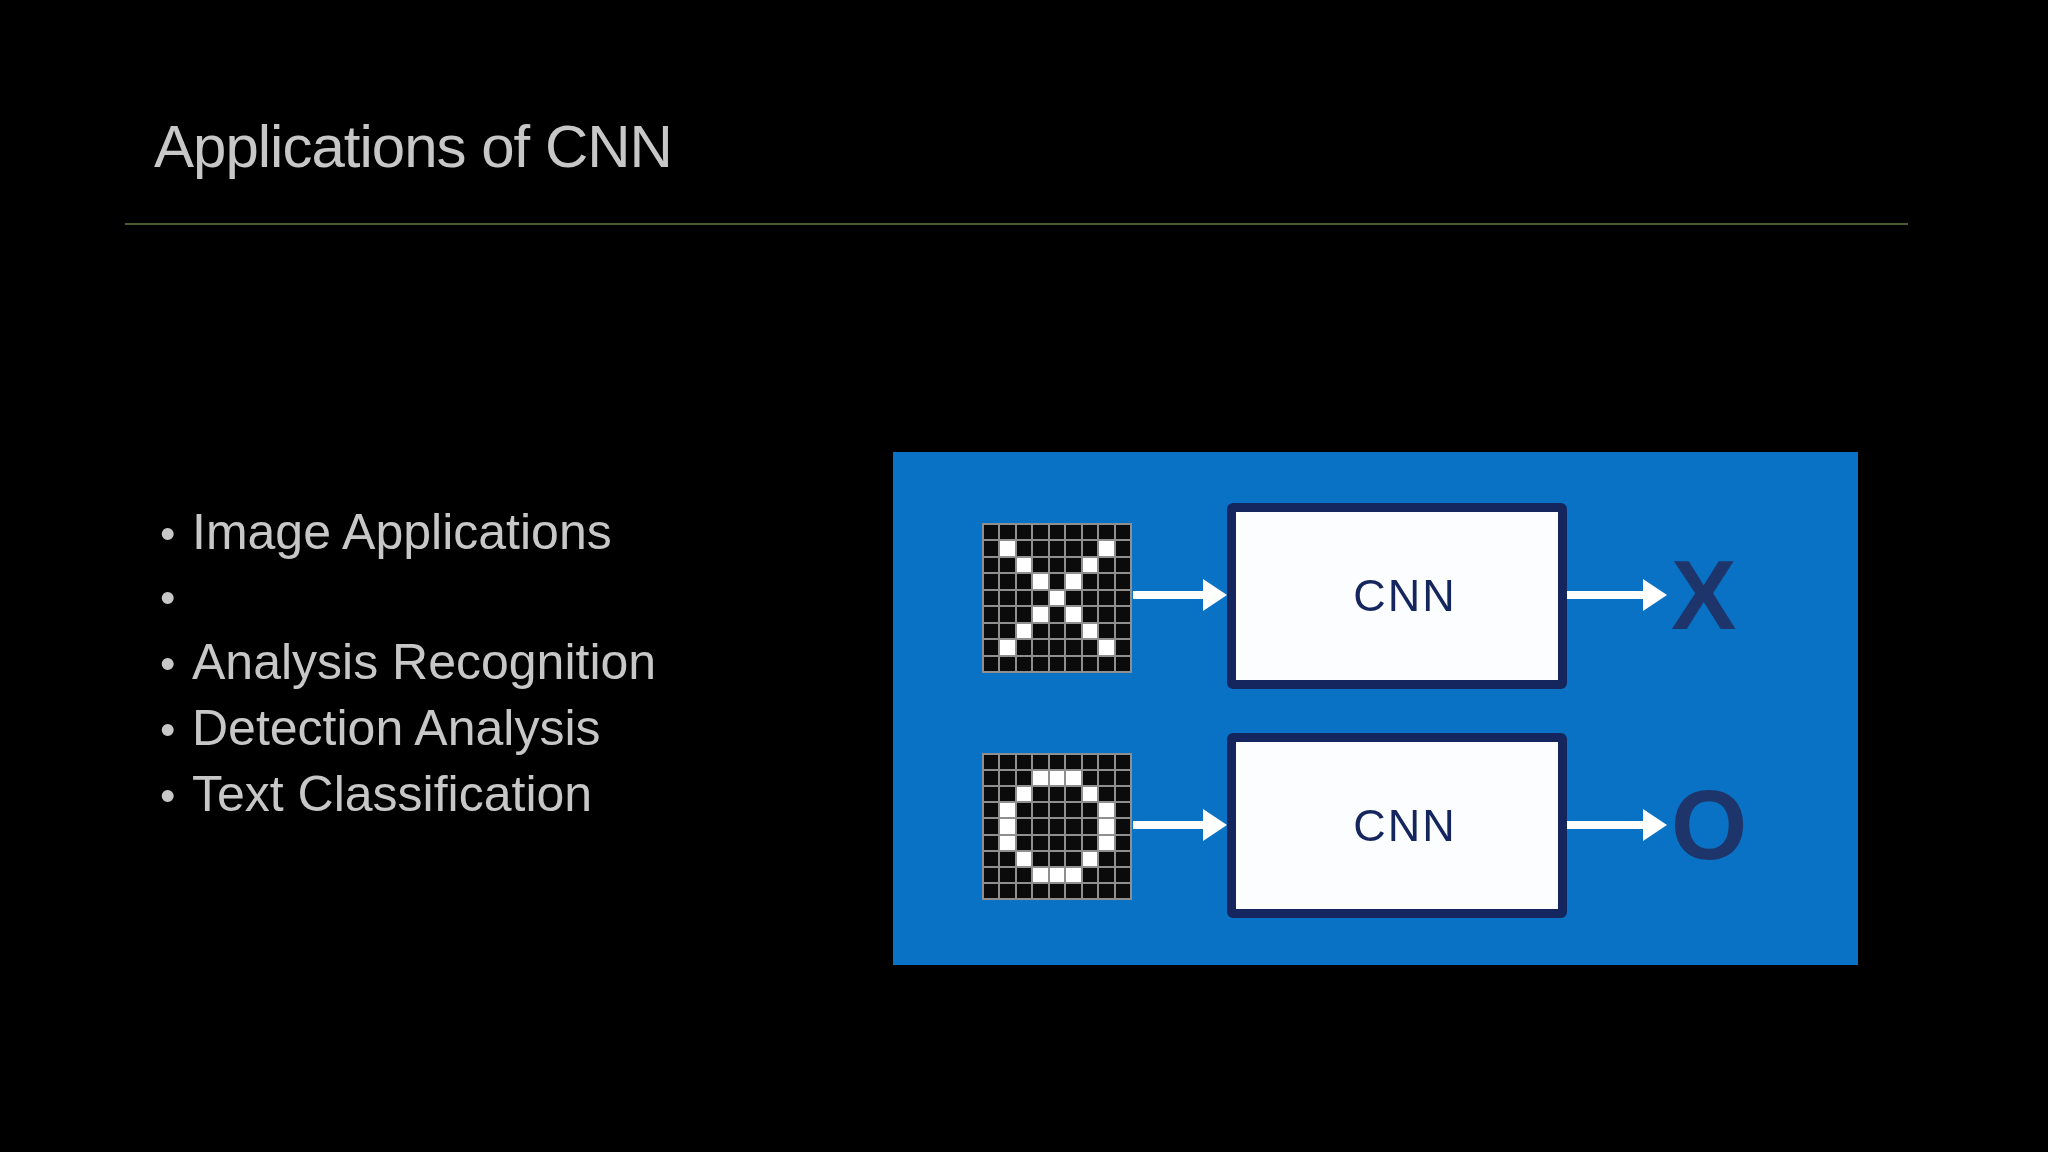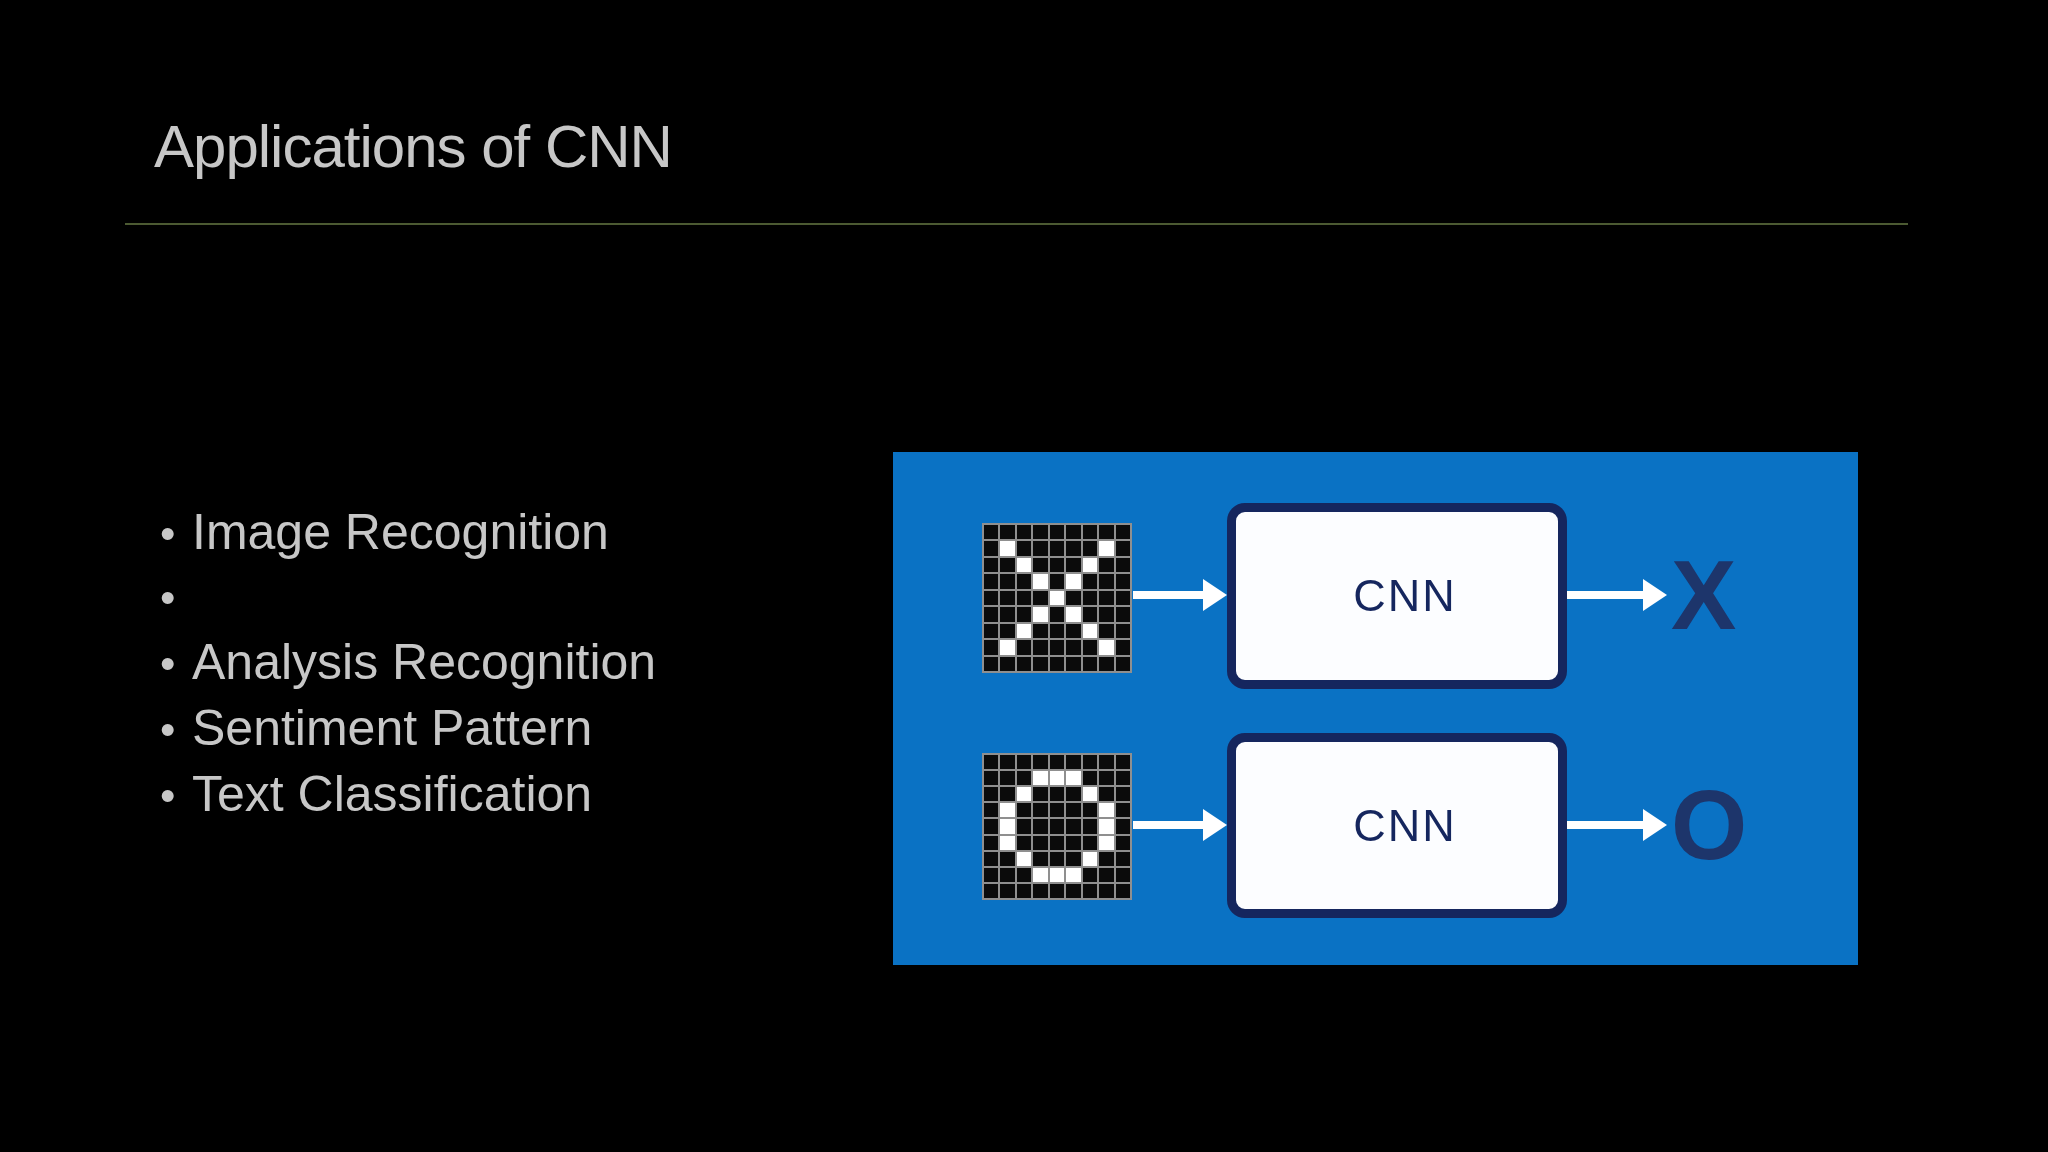--- a/index.html
+++ b/index.html
@@ -76,21 +76,21 @@
   .pixel-grid .cell { background:#0b0b0b; }
   .pixel-grid .cell.on { background:#ffffff; }
   .grid-x { left:89px; top:71px; }
   .grid-o { left:89px; top:301px; height:147px; }
 
   .cnn-box {
     position:absolute;
     left:334px; width:340px;
     background:#fcfdff;
     border:9px solid var(--navy);
-    border-radius:18px;
+    border-radius:6px;
     display:flex; align-items:center; justify-content:center;
     font-size:45px; color:var(--navy);
     letter-spacing:2px;
     padding-left:16px;
   }
   .box-1 { top:51px; height:186px; }
   .box-2 { top:281px; height:185px; }
 
   .arrow { position:absolute; height:36px; }
   .arrow .shaft {
@@ -124,32 +124,32 @@
 
 <div class="slide">
 
   <h1 class="title">Applications of CNN</h1>
   <div class="title-rule"></div>
 
 
   <ul class="bullets">
     <li>
       <span class="marker">•</span>
-      <span>Image Recognition</span>
+      <span>Image Applications</span>
     </li>
     <li>
       <span class="marker">•</span>
     </li>
     <li>
       <span class="marker">•</span>
       <span>Analysis Recognition</span>
     </li>
     <li>
       <span class="marker">•</span>
-      <span>Sentiment Pattern</span>
+      <span>Detection Analysis</span>
     </li>
     <li>
       <span class="marker">•</span>
       <span>Text Classification</span>
     </li>
   </ul>
 
   <div class="panel">
 
     <div class="pixel-grid grid-x">

